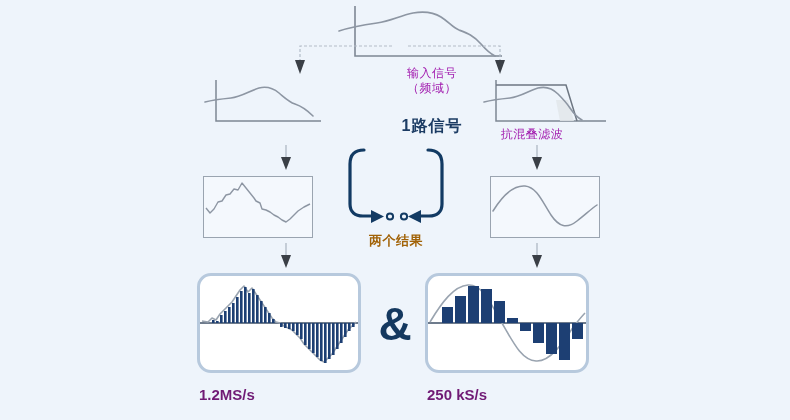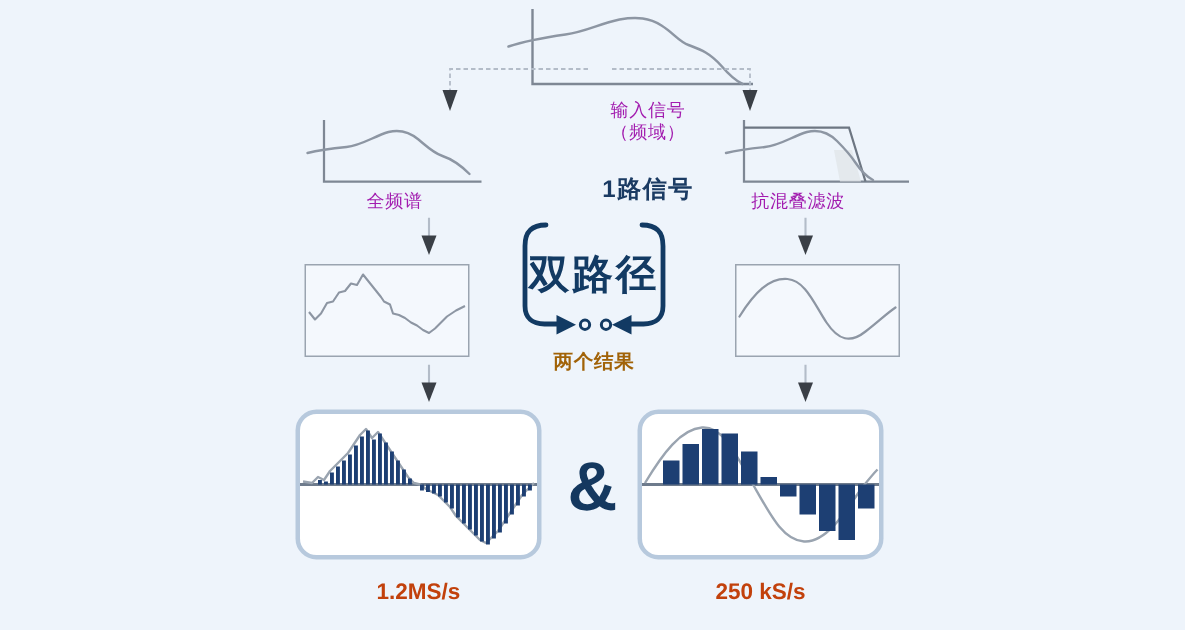--- a/index.html
+++ b/index.html
@@ -41,24 +41,23 @@
   }
   .cap-navy-sm {
     color: #a16207;
     font-size: 13px;
     font-weight: bold;
     text-align: center;
     white-space: nowrap;
     letter-spacing: 0.5px;
   }
   .cap-rate {
-    color: #c2410c;
+    color: #701a75;
     font-size: 15px;
     font-weight: bold;
-    text-align: center;
     white-space: nowrap;
   }
   .badge-text {
     color: #123a63;
     font-size: 27px;
     font-weight: bold;
     letter-spacing: 2px;
     white-space: nowrap;
   }
   .amp {
@@ -112,21 +111,20 @@
       <polygon points="215,30 225,30 220,44" fill="#3a3f46"></polygon>
     </svg>
   </div>
 
   <div class="abs" style="left:203px; top:78px; width:125px; height:50px;">
     <svg width="125" height="50" viewBox="0 0 125 50">
       <path d="M13,2 L13,43 L118,43" fill="none" stroke="#7e8794" stroke-width="1.5"></path>
       <path d="M2,24 C10,22 18,21 28,20 C38,19 46,13 56,10 C64,8 70,10 76,15 C82,20 86,24 92,26 C98,28 104,32 110,38" fill="none" stroke="#8d96a3" stroke-width="1.6" stroke-linecap="round"></path>
     </svg>
   </div>
-  <div class="abs cap-gray" style="left:198px; top:127px; width:130px;">全频谱</div>
 
   <div class="abs" style="left:276px; top:145px; width:20px; height:26px;">
     <svg width="20" height="26" viewBox="0 0 20 26">
       <path d="M10,0 L10,13" stroke="#b3bcc8" stroke-width="1.4" fill="none"></path>
       <polygon points="5,12 15,12 10,25" fill="#3a3f46"></polygon>
     </svg>
   </div>
 
   <div class="abs wave-box" style="left:203px; top:176px; width:110px; height:62px;">
     <svg width="108" height="60" viewBox="0 0 108 60">
@@ -180,21 +178,20 @@
       <path d="M26,2 C16,2 12,7 12,16 L12,56 C12,64 17,68 25,68 L34,68" fill="none" stroke="#123a63" stroke-width="3.2" stroke-linecap="round"></path>
       <polygon points="33,62 46,68.5 33,75" fill="#123a63"></polygon>
 
       <path d="M90,2 C100,2 104,7 104,16 L104,56 C104,64 99,68 91,68 L82,68" fill="none" stroke="#123a63" stroke-width="3.2" stroke-linecap="round"></path>
       <polygon points="83,62 70,68.5 83,75" fill="#123a63"></polygon>
 
       <circle cx="52" cy="68.5" r="3.1" fill="none" stroke="#123a63" stroke-width="2"></circle>
       <circle cx="66" cy="68.5" r="3.1" fill="none" stroke="#123a63" stroke-width="2"></circle>
     </svg>
   </div>
-  <div class="abs badge-text" style="left:338px; top:165px; width:116px; text-align:center;">双路径</div>
   <div class="abs cap-navy-sm" style="left:336px; top:232px; width:120px;">两个结果</div>
 
   <div class="abs panel" style="left:197px; top:273px; width:164px; height:100px;">
     <svg width="158" height="94" viewBox="0 0 158 94">
 
       <line x1="0" y1="47" x2="158" y2="47" stroke="#6e7b8c" stroke-width="2"></line>
 
       <polyline points="2,45 8,46 12,42 16,44 20,38 24,34 28,30 32,26 36,20 40,14 44,10 48,16 52,12 56,18 60,24 64,30 68,36 72,42 76,46 80,47 84,50 88,52 92,54 96,58 100,62 104,68 108,72 112,76 116,80 120,84 124,86 128,82 132,78 136,72 140,66 144,60 148,54 152,50 156,46" fill="none" stroke="#9aa4b0" stroke-width="1.6" stroke-linejoin="round"></polyline>
 
       <g fill="#1d3f73">

